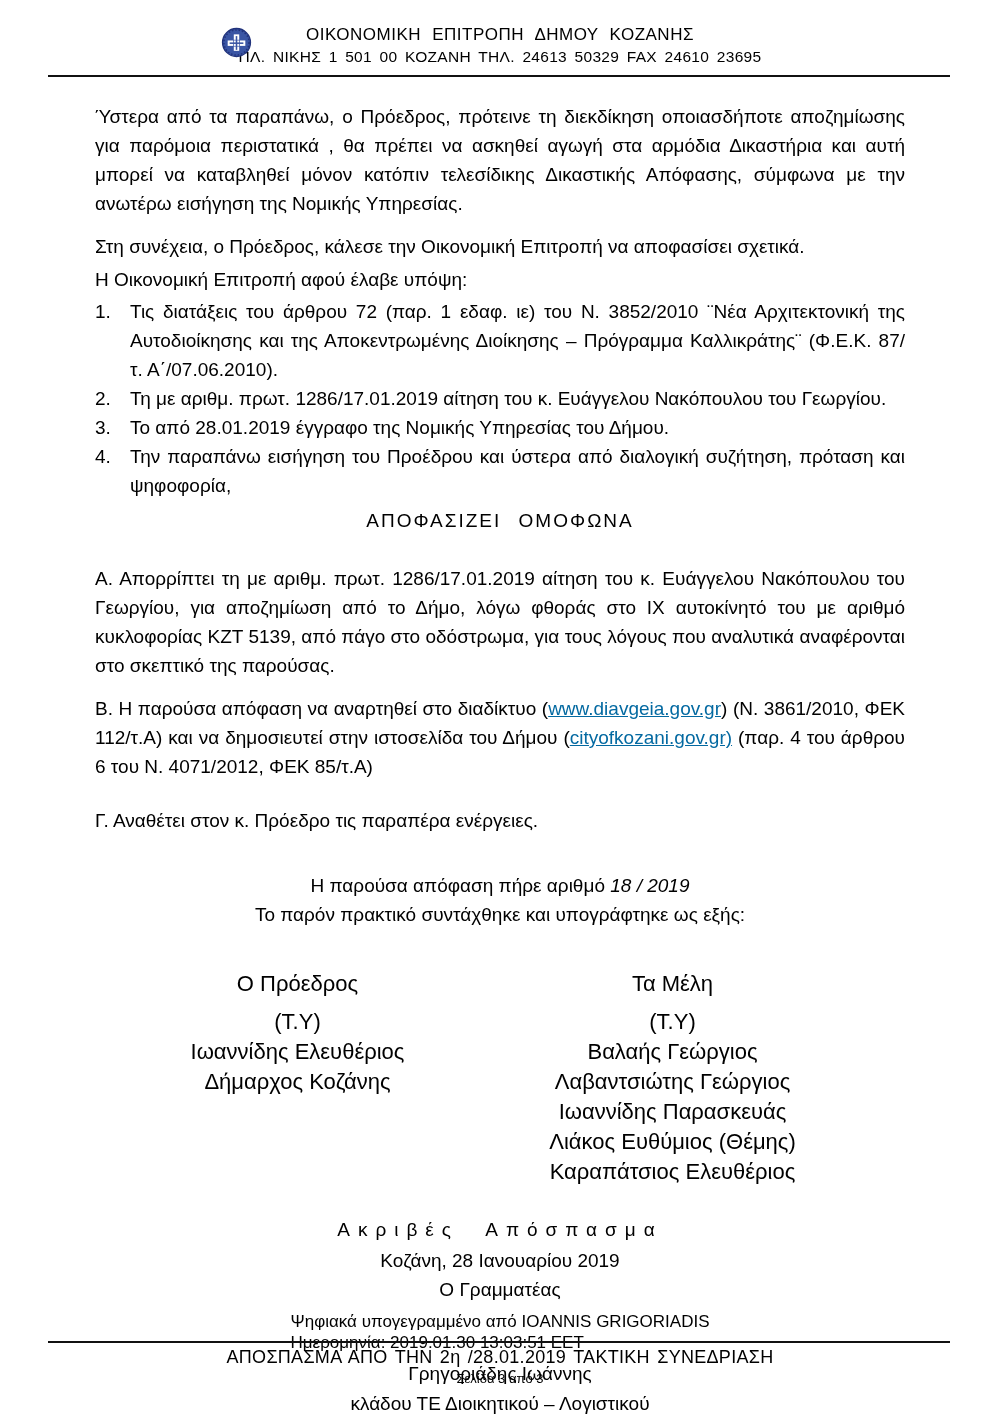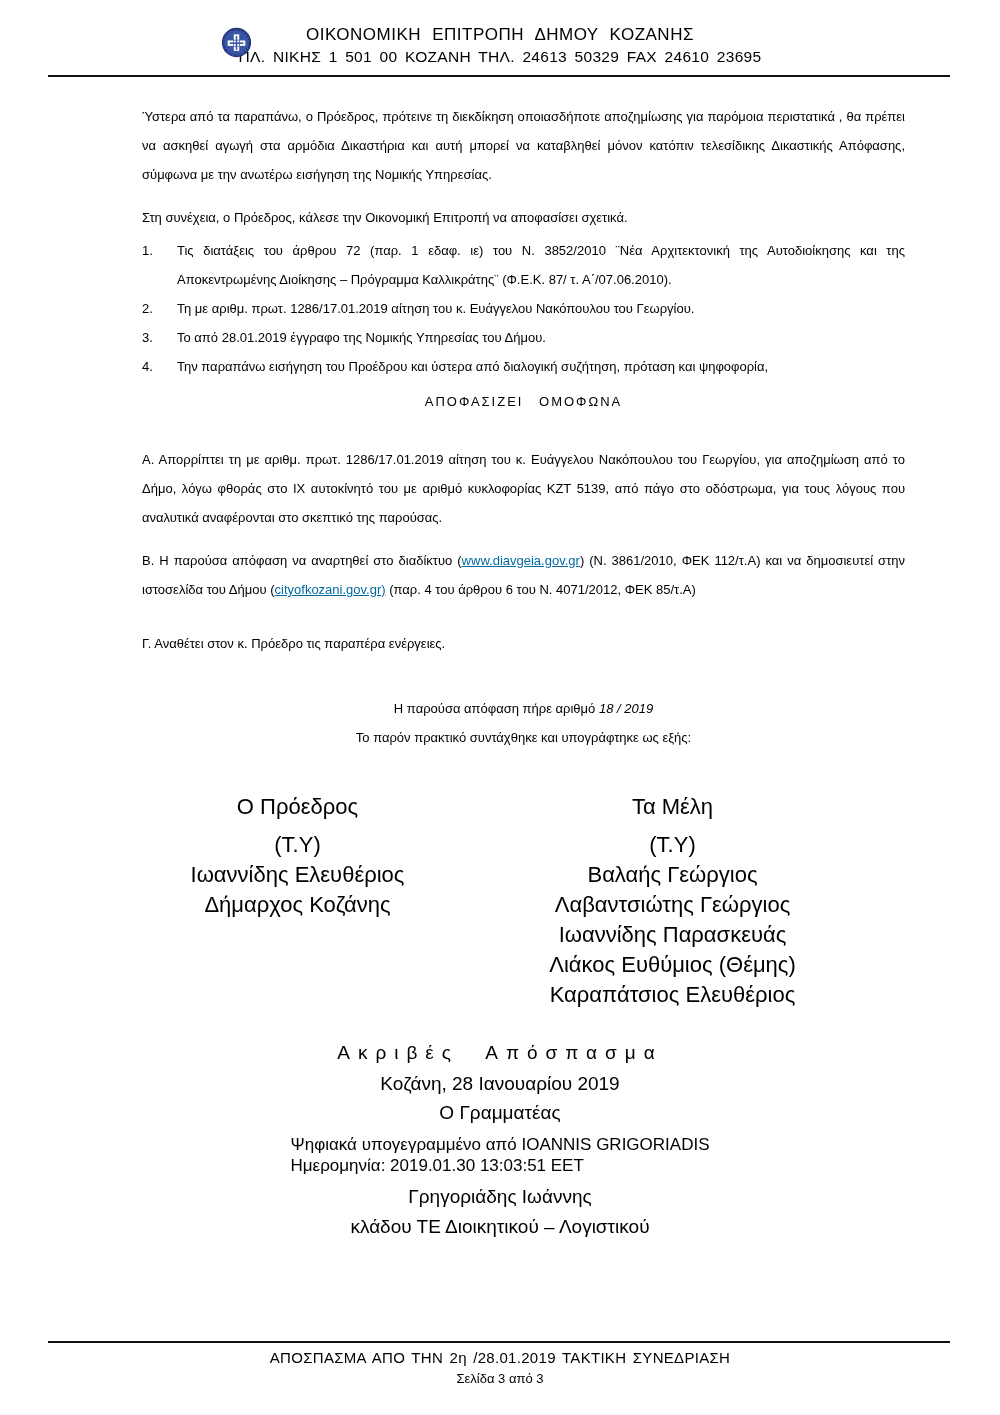--- a/index.html
+++ b/index.html
@@ -16,21 +16,21 @@
   .emblem {
     position: absolute; left: 221px; top: 27px;
     width: 31px; height: 31px;
   }
   .hdr-line1 { font-size: 17px; line-height: 22px; word-spacing: 6px; letter-spacing: .5px; }
   .hdr-line2 { font-size: 15.5px; line-height: 21px; word-spacing: 3px; letter-spacing: .3px; }
   .rule { border: none; border-top: 2px solid #111; margin: 8px 50px 0 48px; }
   
   .content {
     padding: 25px 95px 0 95px;
-    font-size: 13px; line-height: 29px; margin-left: 47px;
+    font-size: 19px; line-height: 29px;
   }
   .para { text-align: justify; }
   .p1 { margin-bottom: 14px; }
   .p2 { margin-bottom: 4px; }
   .p3 { margin-bottom: 3px; }
   .num-list { margin-bottom: 4px; }
   .li { display: flex; }
   .li-num { flex: none; width: 35px; }
   .li-txt { flex: 1 1 auto; text-align: justify; }
   .decides {
@@ -53,21 +53,21 @@
   .closing { text-align: center; font-size: 19px; line-height: 29px; margin-top: 28px; }
   .exact-copy { letter-spacing: 8px; word-spacing: 14px; margin-bottom: 2px; }
   .digi-sig {
     display: inline-block; text-align: left;
     font-size: 17px; line-height: 21px; margin: 7px 0 6px 0;
   }
   .sec-name { line-height: 30px; }
   
   .page-footer { position: absolute; left: 0; right: 0; bottom: 26px; text-align: center; }
   .footer-rule { border: none; border-top: 2px solid #111; margin: 0 50px 4px 48px; }
-  .ftr-line1 { font-size: 15px; letter-spacing: .3px; word-spacing: 2px; line-height: 21px; }
+  .ftr-line1 { font-size: 18px; letter-spacing: .3px; word-spacing: 2px; line-height: 21px; }
   .ftr-line2 { font-size: 13px; line-height: 21px; }
 </style>
 </head>
 <body>
 
 <div class="page-header">
   <svg class="emblem" viewBox="0 0 32 32" aria-hidden="true">
     <circle cx="16" cy="16" r="14.4" fill="#3a55a4" stroke="#21337c" stroke-width="1.4"></circle>
     <circle cx="16" cy="16" r="13" fill="none" stroke="#21337c" stroke-width="1.6" stroke-dasharray="1.6 1.9"></circle>
     <g fill="#ffffff">
@@ -86,20 +86,21 @@
   <div class="hdr-line2">ΠΛ. ΝΙΚΗΣ 1 501 00 ΚΟΖΑΝΗ ΤΗΛ. 24613 50329 FAX 24610 23695</div>
   <hr class="rule">
 </div>
 
 <div class="content">
 
   <p class="para p1">Ύστερα από τα παραπάνω, ο Πρόεδρος, πρότεινε τη διεκδίκηση οποιασδήποτε αποζημίωσης για παρόμοια περιστατικά , θα πρέπει να ασκηθεί αγωγή στα αρμόδια Δικαστήρια και αυτή μπορεί να καταβληθεί μόνον κατόπιν τελεσίδικης Δικαστικής Απόφασης, σύμφωνα με την ανωτέρω εισήγηση της Νομικής Υπηρεσίας.</p>
 
   <p class="para p2">Στη συνέχεια, ο Πρόεδρος,  κάλεσε την Οικονομική Επιτροπή να αποφασίσει σχετικά.</p>
 
+  <p class="para p3">Η Οικονομική  Επιτροπή αφού έλαβε υπόψη:</p>
 
   <div class="num-list">
     <div class="li">
       <span class="li-num">1.</span>
       <span class="li-txt">Τις διατάξεις του άρθρου 72 (παρ. 1 εδαφ. ιε) του Ν. 3852/2010 ¨Νέα Αρχιτεκτονική της Αυτοδιοίκησης και της Αποκεντρωμένης Διοίκησης – Πρόγραμμα Καλλικράτης¨ (Φ.Ε.Κ. 87/ τ. Α΄/07.06.2010).</span>
     </div>
     <div class="li">
       <span class="li-num">2.</span>
       <span class="li-txt">Τη με αριθμ. πρωτ. 1286/17.01.2019 αίτηση του κ. Ευάγγελου Νακόπουλου του Γεωργίου.</span>
     </div>

